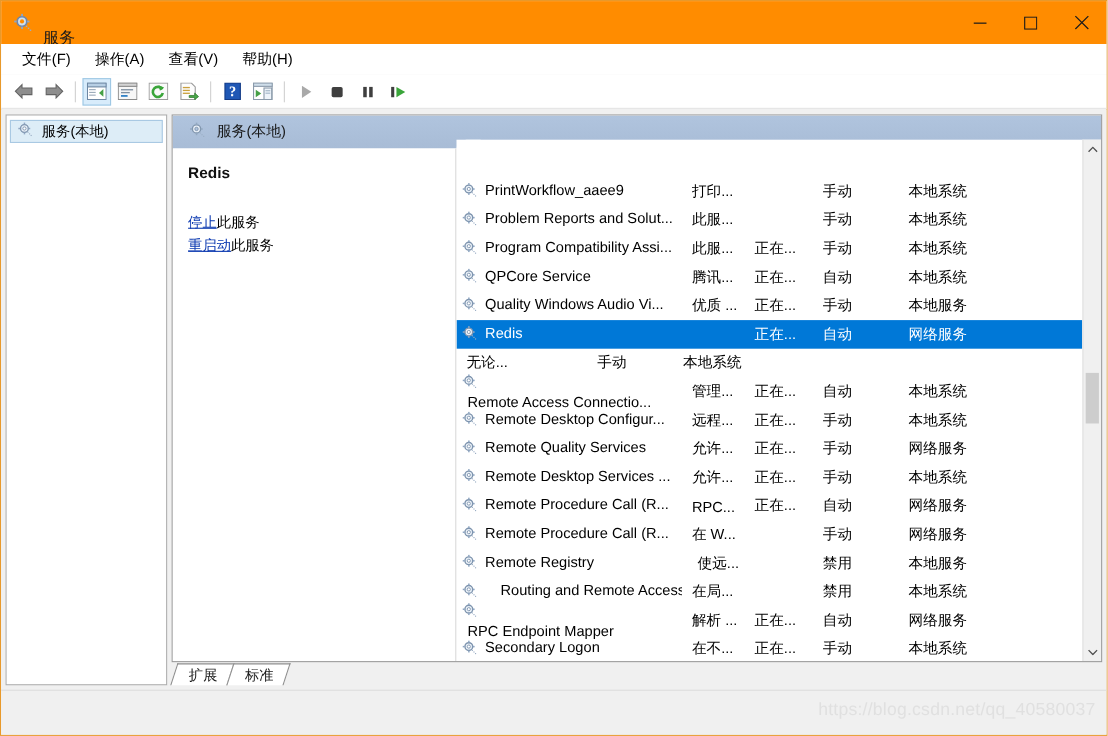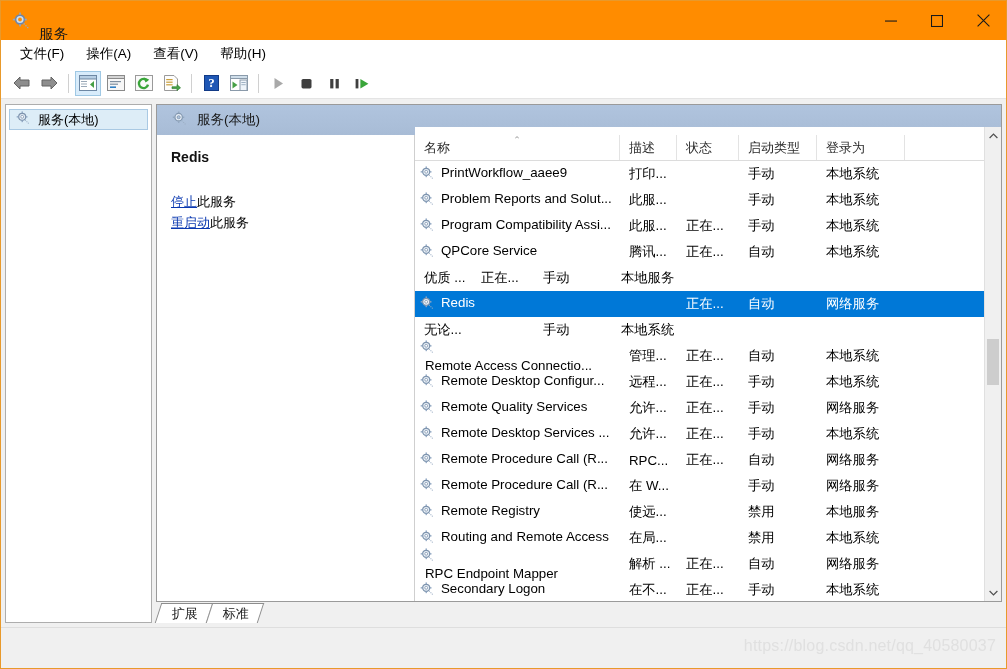--- a/index.html
+++ b/index.html
@@ -554,39 +554,20 @@
           <div class="action-line">
             <span class="action-link">停止</span><span>此服务</span>
           </div>
           <div class="action-line">
             <span class="action-link">重启动</span><span>此服务</span>
           </div>
         </div>
 
         <div class="list-col">
 
-          <div class="col-head">
-            <div class="ch" style="width:205px">
-              <span>名称</span>
-              <span class="sort-caret">⌃</span>
-            </div>
-            <div class="ch" style="width:57px">
-              <span>描述</span>
-            </div>
-            <div class="ch" style="width:62px">
-              <span>状态</span>
-            </div>
-            <div class="ch" style="width:78px">
-              <span>启动类型</span>
-            </div>
-            <div class="ch" style="width:88px">
-              <span>登录为</span>
-            </div>
-            <div class="ch ch-last" style="width:40px"></div>
-          </div>
 
           <div class="rows" id="rows-host">
               <div class="row">
                 <div class="cell name" style="width: 205px;">
                   <span><svg width="16" height="16" viewBox="0 0 20 20">
                       <circle cx="9" cy="8.5" r="4.4" fill="#eaf1f8" stroke="#7d93ad" stroke-width="1.6"></circle>
                       <circle cx="9" cy="8.5" r="1.8" fill="#ffffff" stroke="#7d93ad" stroke-width="1"></circle>
                       <g fill="#8fa6c2">
                         <rect x="8.2" y="1.8" width="1.7" height="2.1"></rect>
                         <rect x="8.2" y="13.1" width="1.7" height="2.1"></rect>
@@ -672,20 +653,38 @@
                       </g>
                     </svg></span>
                   <span class="nm">QPCore Service</span>
                 </div>
                 <div class="cell" style="width: 57px;">腾讯...</div>
                 <div class="cell" style="width: 62px;">正在...</div>
                 <div class="cell" style="width: 78px;">自动</div>
                 <div class="cell" style="width: 88px;">本地系统</div>
               </div>
               <div class="row">
+                <div class="cell name" style="width: 205px;">
+                  <span><svg width="16" height="16" viewBox="0 0 20 20">
+                      <circle cx="9" cy="8.5" r="4.4" fill="#eaf1f8" stroke="#7d93ad" stroke-width="1.6"></circle>
+                      <circle cx="9" cy="8.5" r="1.8" fill="#ffffff" stroke="#7d93ad" stroke-width="1"></circle>
+                      <g fill="#8fa6c2">
+                        <rect x="8.2" y="1.8" width="1.7" height="2.1"></rect>
+                        <rect x="8.2" y="13.1" width="1.7" height="2.1"></rect>
+                        <rect x="2.1" y="7.7" width="2.1" height="1.7"></rect>
+                        <rect x="13.5" y="7.7" width="2.1" height="1.7"></rect>
+                      </g>
+                      <g fill="#9aadc4">
+                        <rect x="12.4" y="12.2" width="1.3" height="1.3"></rect>
+                        <rect x="14.2" y="14" width="1.3" height="1.3"></rect>
+                        <rect x="16" y="15.8" width="1.3" height="1.3"></rect>
+                      </g>
+                    </svg></span>
+                  <span class="nm">Quality Windows Audio Vi...</span>
+                </div>
                 <div class="cell" style="width: 57px;">优质 ...</div>
                 <div class="cell" style="width: 62px;">正在...</div>
                 <div class="cell" style="width: 78px;">手动</div>
                 <div class="cell" style="width: 88px;">本地服务</div>
               </div>
               <div class="row sel">
                 <div class="cell name" style="width: 205px;">
                   <span><svg width="16" height="16" viewBox="0 0 20 20">
                       <circle cx="9" cy="8.5" r="4.4" fill="#eaf1f8" stroke="#7d93ad" stroke-width="1.6"></circle>
                       <circle cx="9" cy="8.5" r="1.8" fill="#ffffff" stroke="#7d93ad" stroke-width="1"></circle>
@@ -870,27 +869,27 @@
                         <rect x="13.5" y="7.7" width="2.1" height="1.7"></rect>
                       </g>
                       <g fill="#9aadc4">
                         <rect x="12.4" y="12.2" width="1.3" height="1.3"></rect>
                         <rect x="14.2" y="14" width="1.3" height="1.3"></rect>
                         <rect x="16" y="15.8" width="1.3" height="1.3"></rect>
                       </g>
                     </svg></span>
                   <span class="nm">Remote Registry</span>
                 </div>
-                <div class="cell" style="width: 57px;">使远...</div>
+                <div class="cell" style="width: 57px; text-align: center;">使远...</div>
                 <div class="cell" style="width: 62px;"></div>
                 <div class="cell" style="width: 78px;">禁用</div>
                 <div class="cell" style="width: 88px;">本地服务</div>
               </div>
               <div class="row">
-                <div class="cell name" style="width: 205px;">
+                <div class="cell name" style="width: 205px; gap: 14px;">
                   <span><svg width="16" height="16" viewBox="0 0 20 20">
                       <circle cx="9" cy="8.5" r="4.4" fill="#eaf1f8" stroke="#7d93ad" stroke-width="1.6"></circle>
                       <circle cx="9" cy="8.5" r="1.8" fill="#ffffff" stroke="#7d93ad" stroke-width="1"></circle>
                       <g fill="#8fa6c2">
                         <rect x="8.2" y="1.8" width="1.7" height="2.1"></rect>
                         <rect x="8.2" y="13.1" width="1.7" height="2.1"></rect>
                         <rect x="2.1" y="7.7" width="2.1" height="1.7"></rect>
                         <rect x="13.5" y="7.7" width="2.1" height="1.7"></rect>
                       </g>
                       <g fill="#9aadc4">

